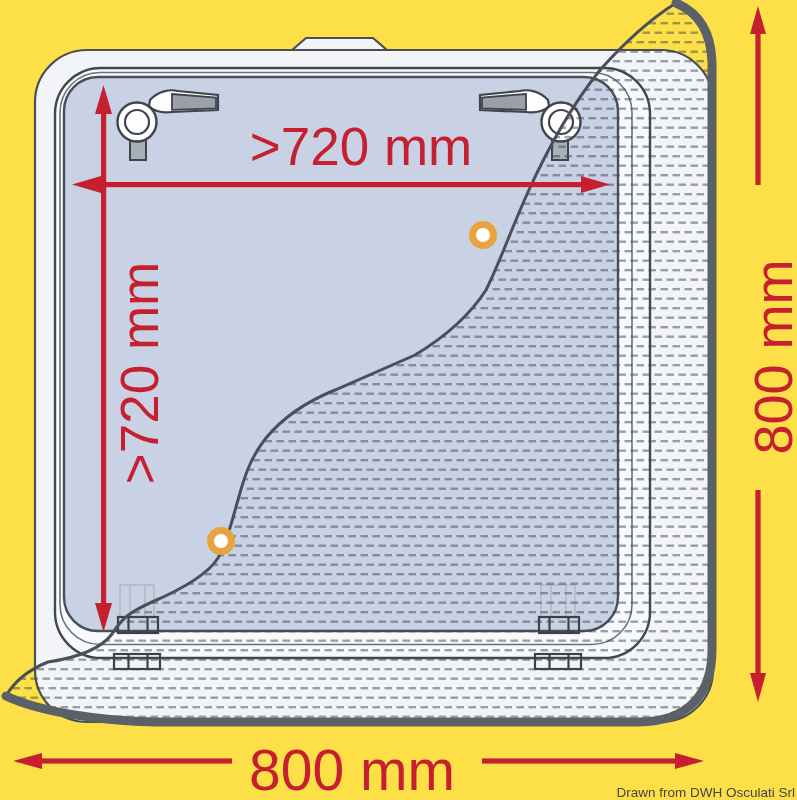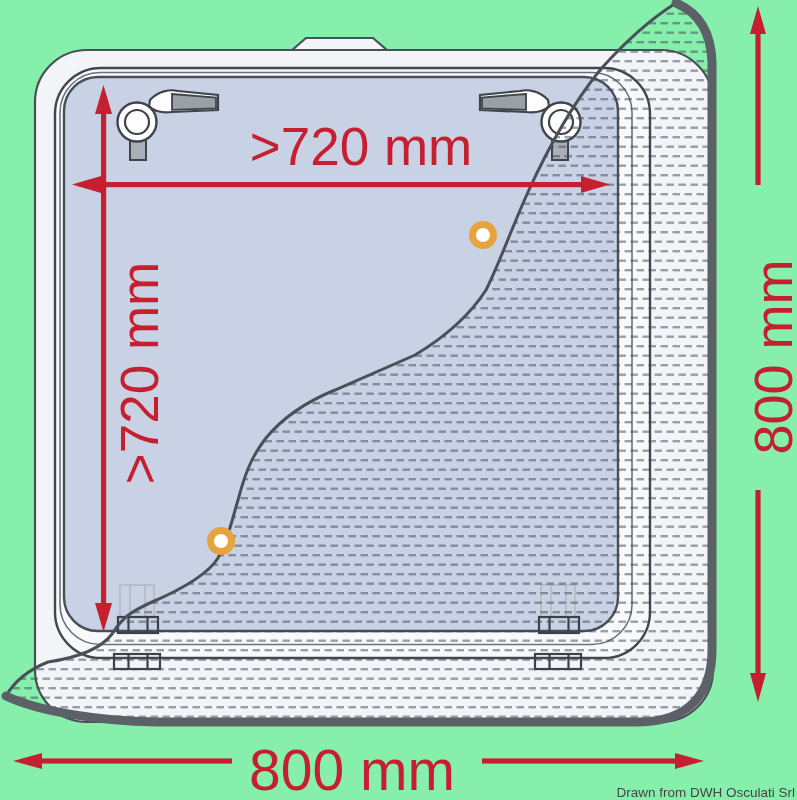--- a/index.html
+++ b/index.html
@@ -1,16 +1,16 @@
 <!DOCTYPE html>
 <html><head>
 <meta charset="utf-8">
 <style>
   html,body{margin:0;padding:0;background:#ffffff;}
-  .stage{position:relative;width:797px;height:800px;background:#86efac;overflow:hidden;
+  .stage{position:relative;width:797px;height:800px;background:#fde047;overflow:hidden;
          font-family:"Liberation Sans", sans-serif;}
   svg{display:block;}
   text{font-family:"Liberation Sans", sans-serif;}
 </style>
 </head>
 <body>
 
 <div class="stage">
 <svg width="797" height="800" viewBox="0 0 797 800">
   <defs>

